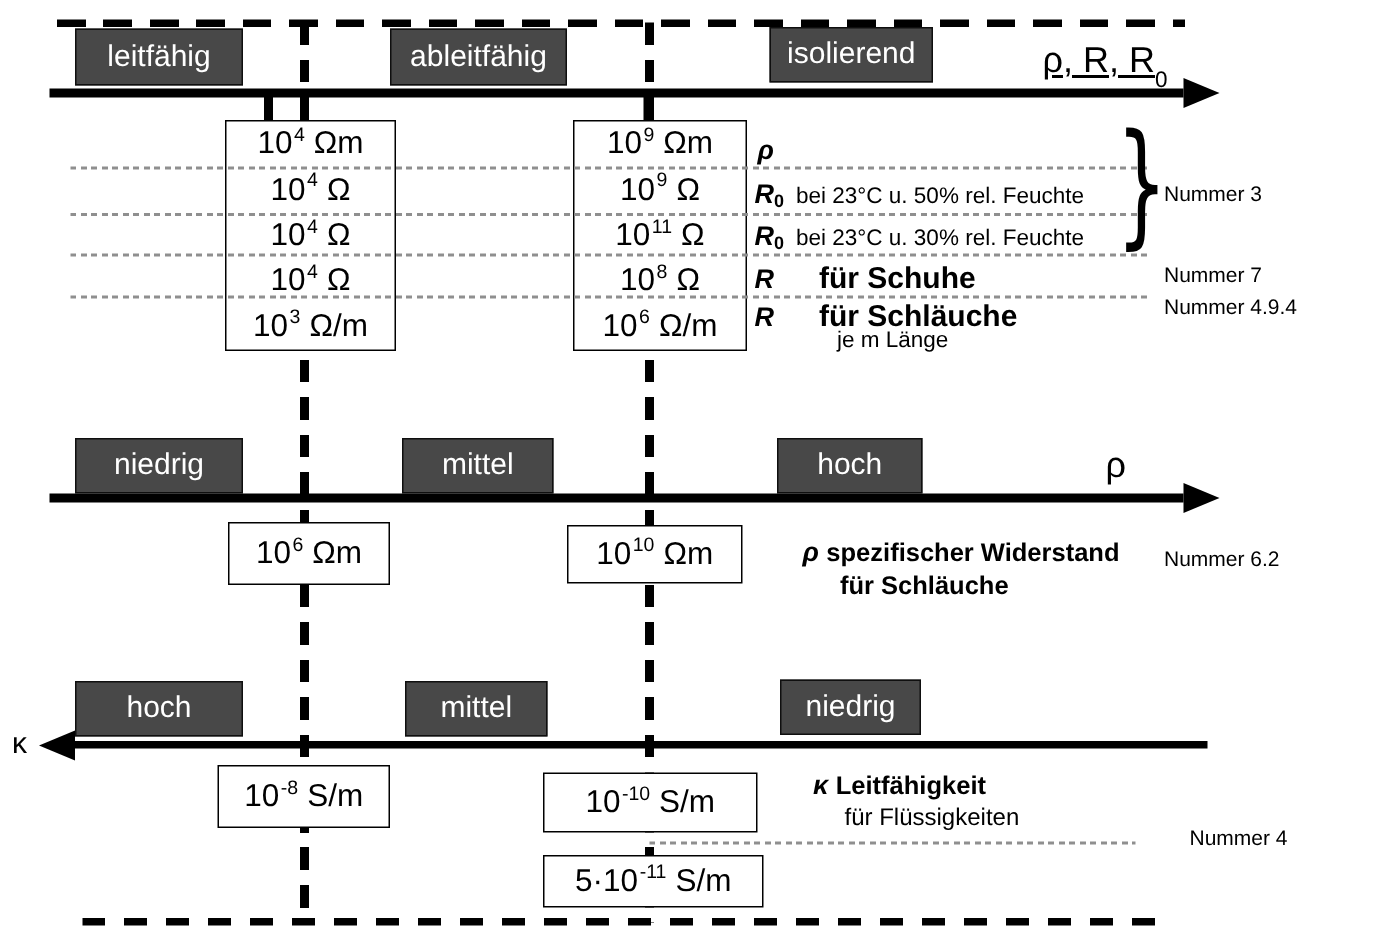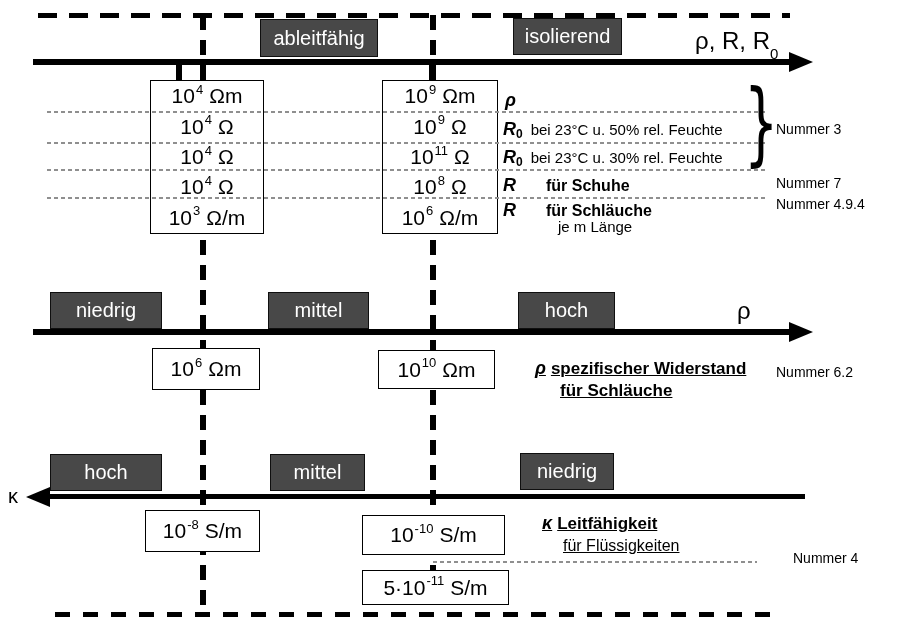--- a/index.html
+++ b/index.html
@@ -36,55 +36,58 @@
 
   
   .dotline{position:absolute;height:2px;z-index:4;
            background:repeating-linear-gradient(to right,#8f8f8f 0 4px,transparent 4px 7px);}
 
   
   .symrow{position:absolute;white-space:nowrap;z-index:6;display:flex;align-items:baseline;}
   .sym{font-style:italic;font-weight:bold;font-size:18px;}
   .symsub{font-size:12px;position:relative;top:3px;font-weight:bold;}
   .desc{margin-left:8px;font-size:15px;}
-  .desc-bold{margin-left:30px;font-size:16px;font-weight:bold;}
+  .desc-bold{margin-left:30px;font-size:20px;font-weight:bold;}
   .note{position:absolute;font-size:15px;z-index:6;}
 
   .ref{position:absolute;font-size:14px;white-space:nowrap;z-index:6;}
   .brace{position:absolute;font-size:90px;line-height:88px;font-family:"DejaVu Sans",sans-serif;
          transform:scaleX(.6);transform-origin:left top;z-index:6;font-weight:400;}
 
   .axlabel{position:absolute;font-size:24px;white-space:nowrap;z-index:6;}
   .axlabel sub{font-size:15px;position:relative;top:4px;}
   .kappa{font-size:20px;}
 
-  .cap{position:absolute;white-space:nowrap;z-index:6;text-decoration:underline;}
+  .cap{position:absolute;white-space:nowrap;z-index:6;}
   .cap-b{font-size:17px;font-weight:bold;}
   .cap-sym{font-style:italic;font-weight:bold;font-size:18px;margin-right:5px;}
   .cap-r{font-size:16px;}
 </style>
 </head>
 <body>
 
 <div id="canvas">
 
   <div class="vdash" style="left:200px;top:15px;height:600px;"></div>
   <div class="vdash" style="left:430px;top:15px;height:600px;"></div>
 
   <div class="hdash" id="topdash" style="left:38px;top:13px;width:752px;"></div>
   <div class="hdash" id="botdash" style="left:55px;top:612px;width:717px;"></div>
 
+  <div class="zone" style="left:50px;top:19px;width:110px;height:36px;">
+    <span>leitfähig</span>
+  </div>
   <div class="zone" style="left:260px;top:19px;width:116px;height:36px;">
     <span>ableitfähig</span>
   </div>
   <div class="zone" style="left:513px;top:18px;width:107px;height:35px;">
     <span>isolierend</span>
   </div>
 
-  <span class="axlabel" style="left:695px;top:27px;"><span>ρ, R, R</span><sub>0</sub></span>
+  <span class="axlabel" style="left:695px;top:27px;text-decoration:underline;"><span>ρ, R, R</span><sub>0</sub></span>
 
   <div class="axis" style="left:33px;top:59px;width:756px;height:6px;"></div>
   <div class="arrow-r" style="left:789px;top:52px;"></div>
   <div class="tick" style="left:176px;top:64px;height:16px;"></div>
   <div class="tick" style="left:429px;top:64px;height:16px;"></div>
 
   <div class="vbox" style="left:150px;top:80px;width:112px;height:152px;">
     <div class="vrow">
         <span>10</span>
         <sup>4</sup>

